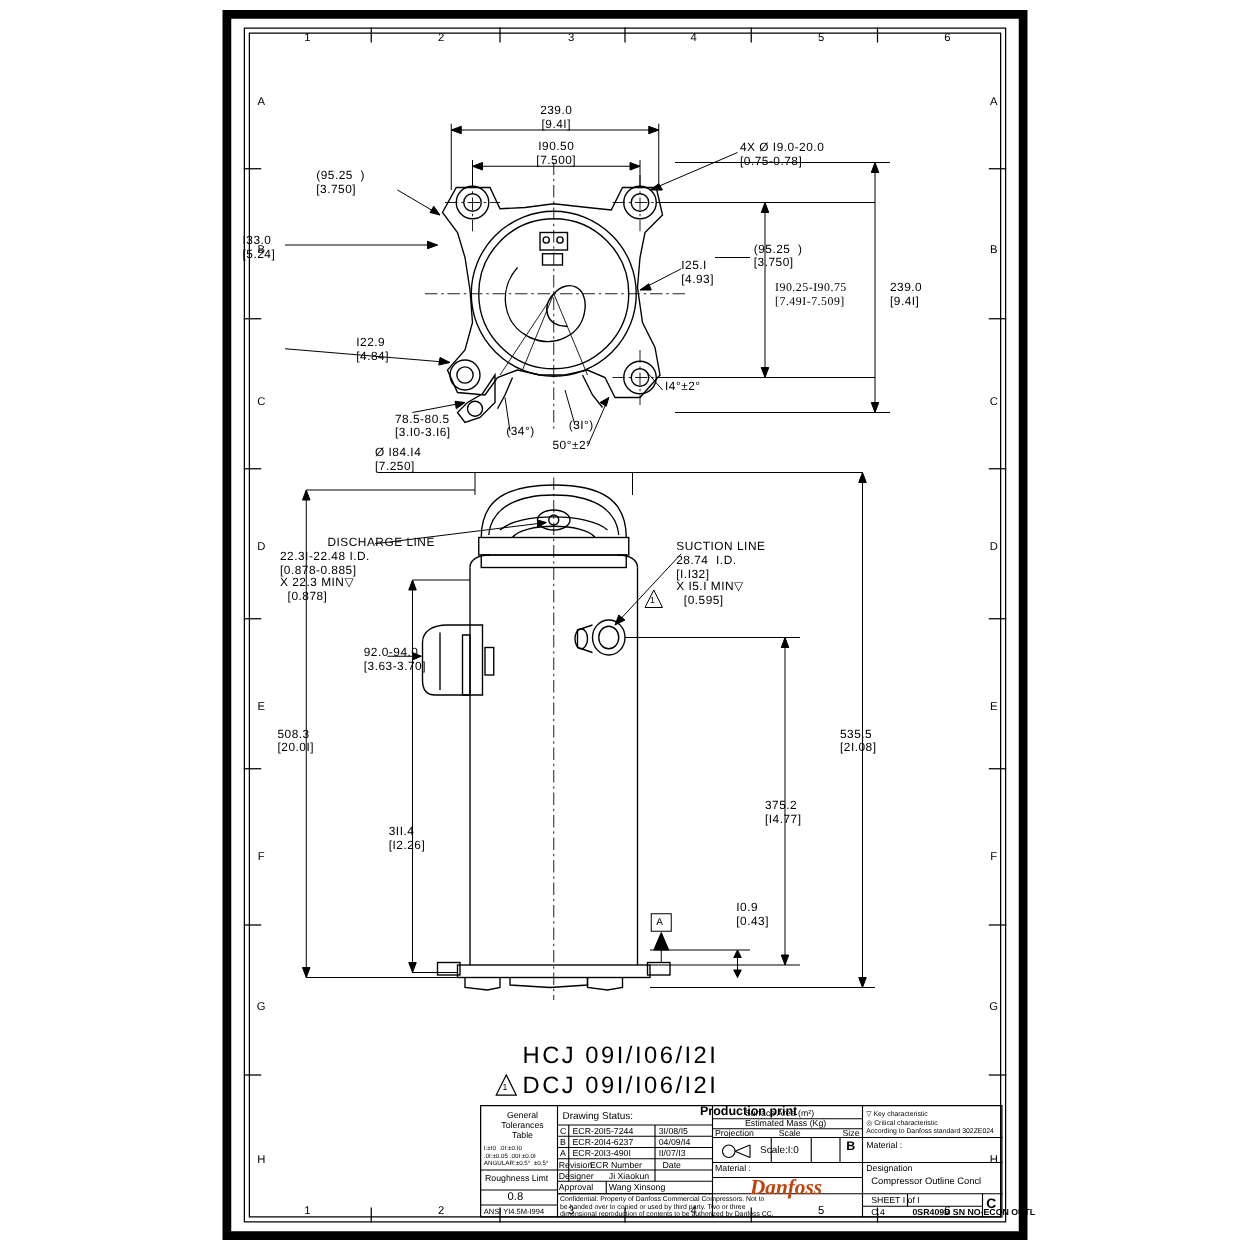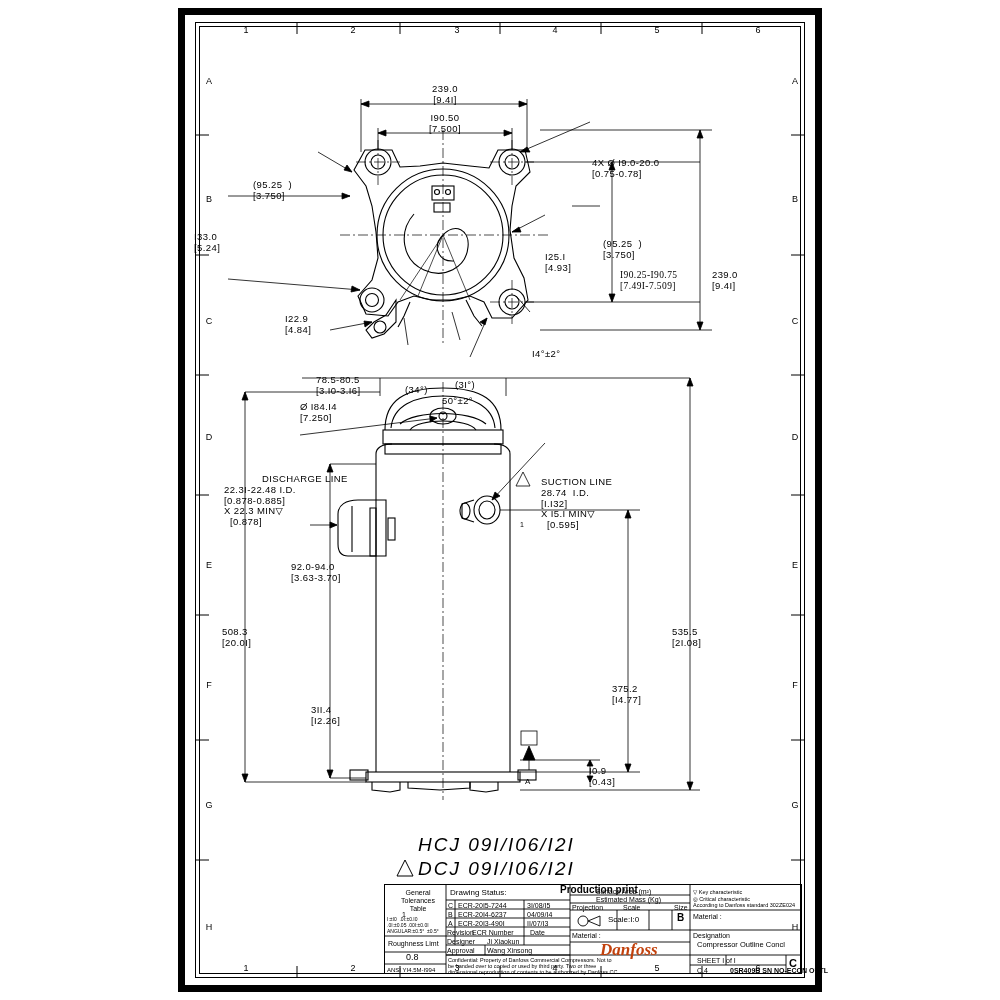--- a/index.html
+++ b/index.html
@@ -8,28 +8,28 @@
 
   
   .outer-frame{position:absolute;left:178px;top:8px;width:644px;height:984px;border:7px solid #000;box-sizing:border-box;background:#fff;}
   .inner-frame{position:absolute;left:195px;top:22px;width:610px;height:956px;border:1.5px solid #000;box-sizing:border-box;}
   .inner-frame2{position:absolute;left:199px;top:26px;width:602px;height:948px;border:1px solid #000;box-sizing:border-box;}
 
   
   .zone{position:absolute;font-size:9px;font-family:"Liberation Sans",sans-serif;color:#000;text-align:center;}
 
   
-  .dim{position:absolute;font-family:"Liberation Sans",sans-serif;font-size:9.5px;line-height:10.5px;white-space:pre;letter-spacing:.4px;margin-top:44px;}
+  .dim{position:absolute;font-family:"Liberation Sans",sans-serif;font-size:9.5px;line-height:10.5px;white-space:pre;letter-spacing:.4px;}
   .dimc{position:absolute;font-family:"Liberation Sans",sans-serif;font-size:9.5px;line-height:10.5px;white-space:pre;text-align:center;letter-spacing:.4px;}
   svg{position:absolute;left:0;top:0;overflow:visible;}
 
   
   .tb{position:absolute;border:1px solid #000;box-sizing:border-box;font-size:7px;line-height:8px;overflow:hidden;}
   .tbt{position:absolute;font-size:7px;line-height:8px;white-space:pre;}
-  .bigtitle{position:absolute;font-family:"Liberation Sans",sans-serif;font-size:19px;letter-spacing:2px;color:#000;font-style:italic;}
+  .bigtitle{position:absolute;font-family:"Liberation Sans",sans-serif;font-size:19px;letter-spacing:2px;color:#000;}
   .danfoss{position:absolute;font-family:"Liberation Serif",serif;font-style:italic;font-weight:bold;font-size:17px;color:#c2410c;}
 </style>
 </head>
 <body>
 
 <div id="sheet">
 
   <div class="outer-frame"></div>
   <div class="inner-frame"></div>
   <div class="inner-frame2"></div>

